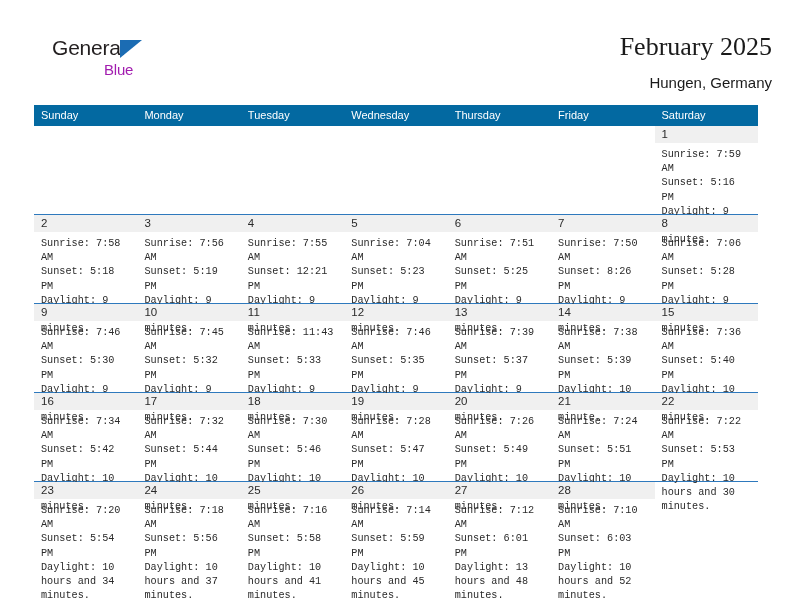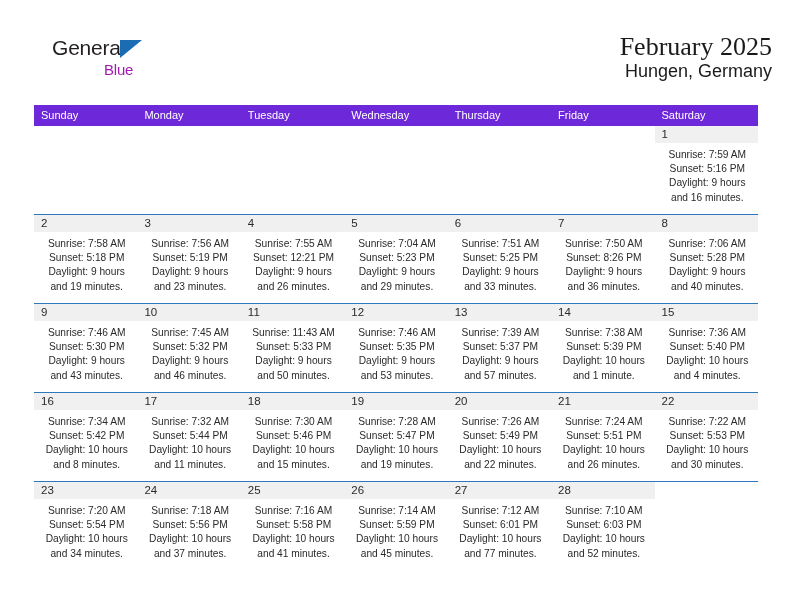--- a/index.html
+++ b/index.html
@@ -76,39 +76,39 @@
   }
   .cal-title {
     font-size: 26px;
     color: #1a1a1a;
     line-height: 30px;
     font-weight: normal;
     margin: 0;
     font-family: Liberation Serif, serif;
   }
   .cal-subtitle {
-    font-size: 18px;
+    font-size: 15px;
     color: #1a1a1a;
     line-height: 18px;
-    margin: 0 0 0 0;
+    margin: 12px 0 0 0;
     font-family: "Liberation Sans", sans-serif;
   }
 
   
   .calendar {
     position: absolute;
     left: 34px;
     top: 105px;
     width: 724px;
     border-collapse: collapse;
     table-layout: fixed;
   }
 
   .weekday-row th {
-    background: #6d28d9;
+    background: #0369a1;
     color: #ffffff;
     font-size: 11px;
     font-weight: normal;
     text-align: left;
     padding: 4px 0 5px 7px;
     height: 11px;
     font-family: "Liberation Sans", sans-serif;
     border: none;
   }
 
@@ -138,22 +138,21 @@
     font-size: 11.5px;
     color: #2a2a2a;
     box-sizing: border-box;
     font-family: "Liberation Sans", sans-serif;
   }
   .cell-lines {
     padding: 5px 5px 0 7px;
     font-size: 10.2px;
     line-height: 14.2px;
     color: #2a2a2a;
-    font-family: Liberation Sans, sans-serif;
-    text-align: center;
+    font-family: Liberation Mono, monospace;
   }
   .cell-lines div {
     white-space: normal;
   }
   .daycell.empty .daynum-band {
     background: transparent;
   }
 </style>
 </head>
 <body>
@@ -486,21 +485,21 @@
                 <div>Daylight: 10 hours and 45 minutes.</div>
               </div>
             </div>
           </td>
           <td>
             <div class="daycell filled">
               <div class="daynum-band">27</div>
               <div class="cell-lines">
                 <div>Sunrise: 7:12 AM</div>
                 <div>Sunset: 6:01 PM</div>
-                <div>Daylight: 10 hours and 77 minutes.</div>
+                <div>Daylight: 13 hours and 48 minutes.</div>
               </div>
             </div>
           </td>
           <td>
             <div class="daycell filled">
               <div class="daynum-band">28</div>
               <div class="cell-lines">
                 <div>Sunrise: 7:10 AM</div>
                 <div>Sunset: 6:03 PM</div>
                 <div>Daylight: 10 hours and 52 minutes.</div>

